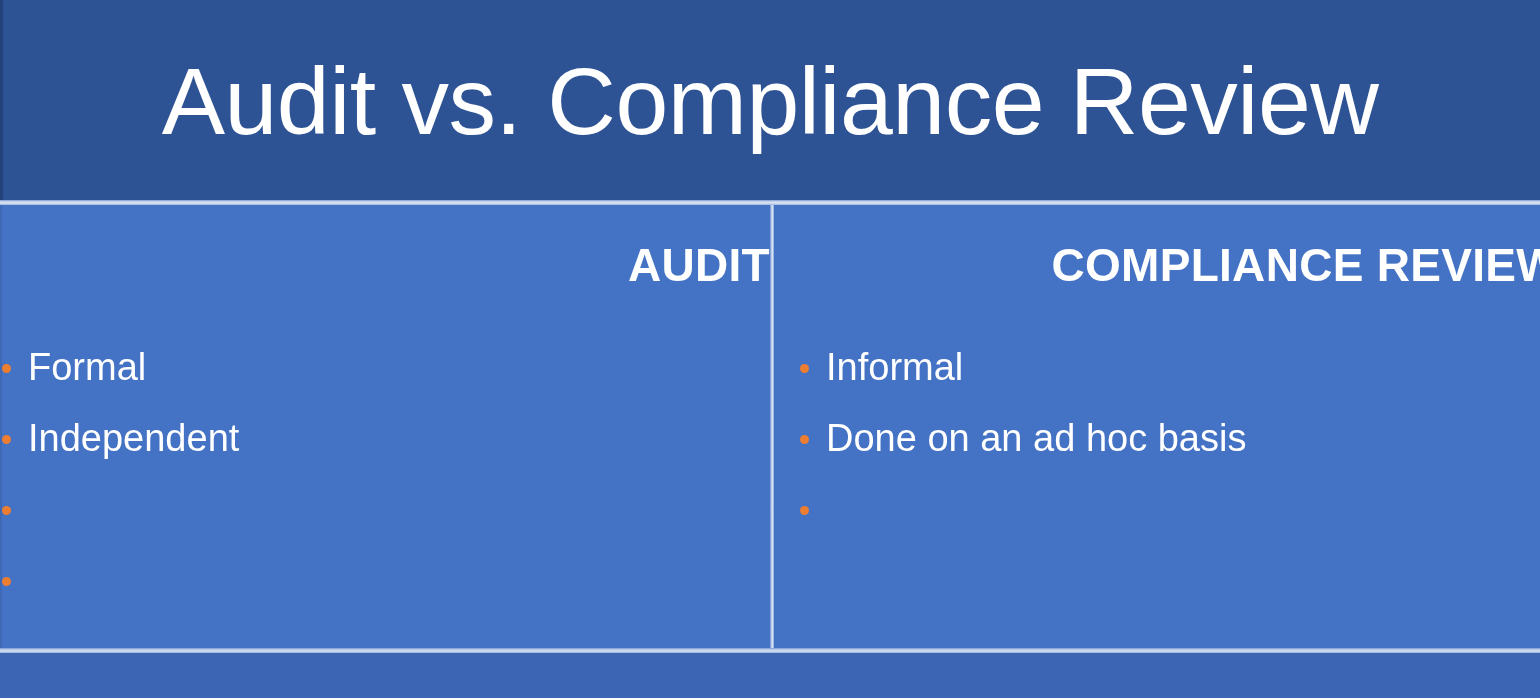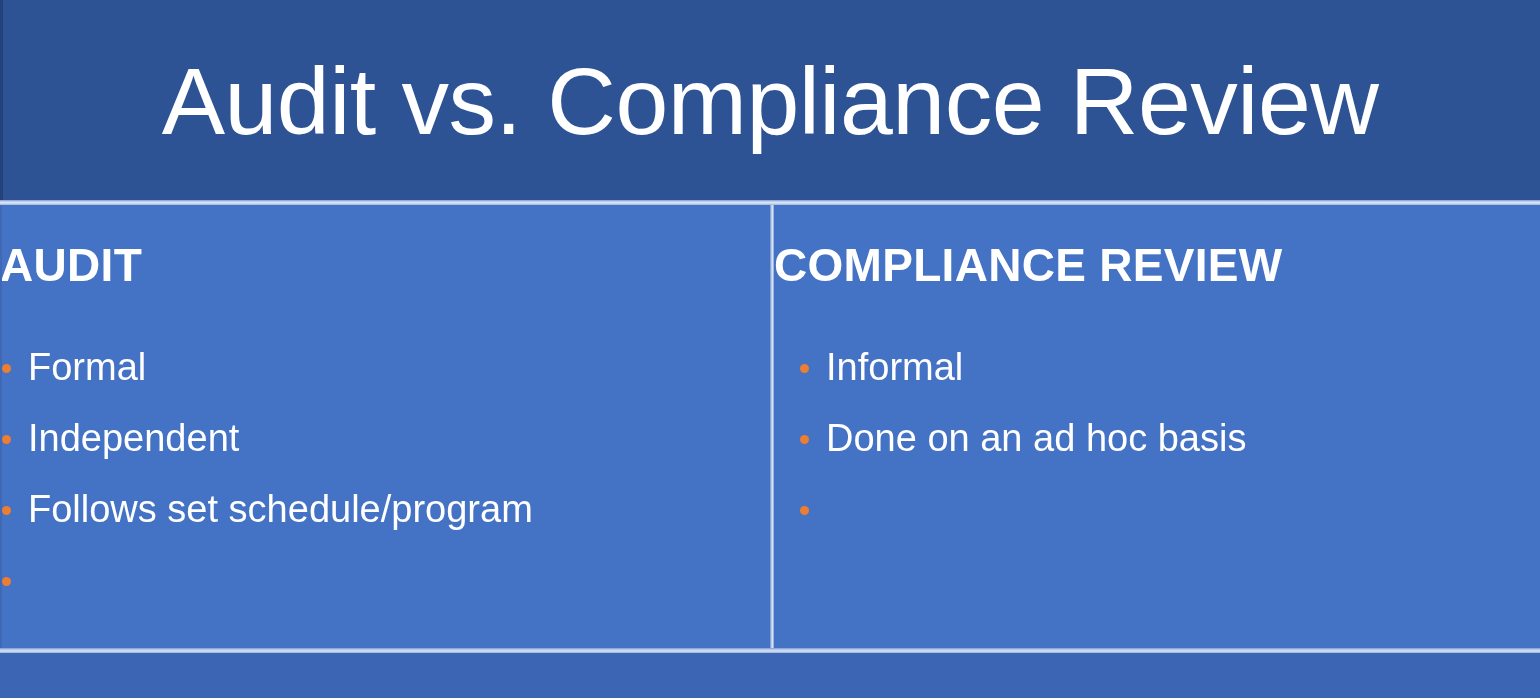--- a/index.html
+++ b/index.html
@@ -89,21 +89,21 @@
   .column {
     position: absolute;
     top: 0;
     height: 446px;
     box-sizing: border-box;
   }
   .column.left  { left: 0px;   width: 770px; }
   .column.right { left: 774px; width: 786px; }
 
   .col-header {
-    text-align: left;
+    text-align: right;
     color: #FFFFFF;
     font-size: 46px;
     font-weight: bold;
     letter-spacing: 0.3px;
     line-height: 1;
     padding-top: 37px;
   }
 
   .bullet-list {
     list-style: none;
@@ -171,21 +171,20 @@
         <li class="bullet-item">
           <span class="bullet-dot"></span>
           <span>Formal</span>
         </li>
         <li class="bullet-item">
           <span class="bullet-dot"></span>
           <span>Independent</span>
         </li>
         <li class="bullet-item">
           <span class="bullet-dot"></span>
-          <span>Follows set schedule/program</span>
         </li>
         <li class="bullet-item">
           <span class="bullet-dot"></span>
         </li>
       </ul>
     </div>
 
     <div class="column right">
       <div class="col-header">COMPLIANCE REVIEW</div>
       <ul class="bullet-list">

